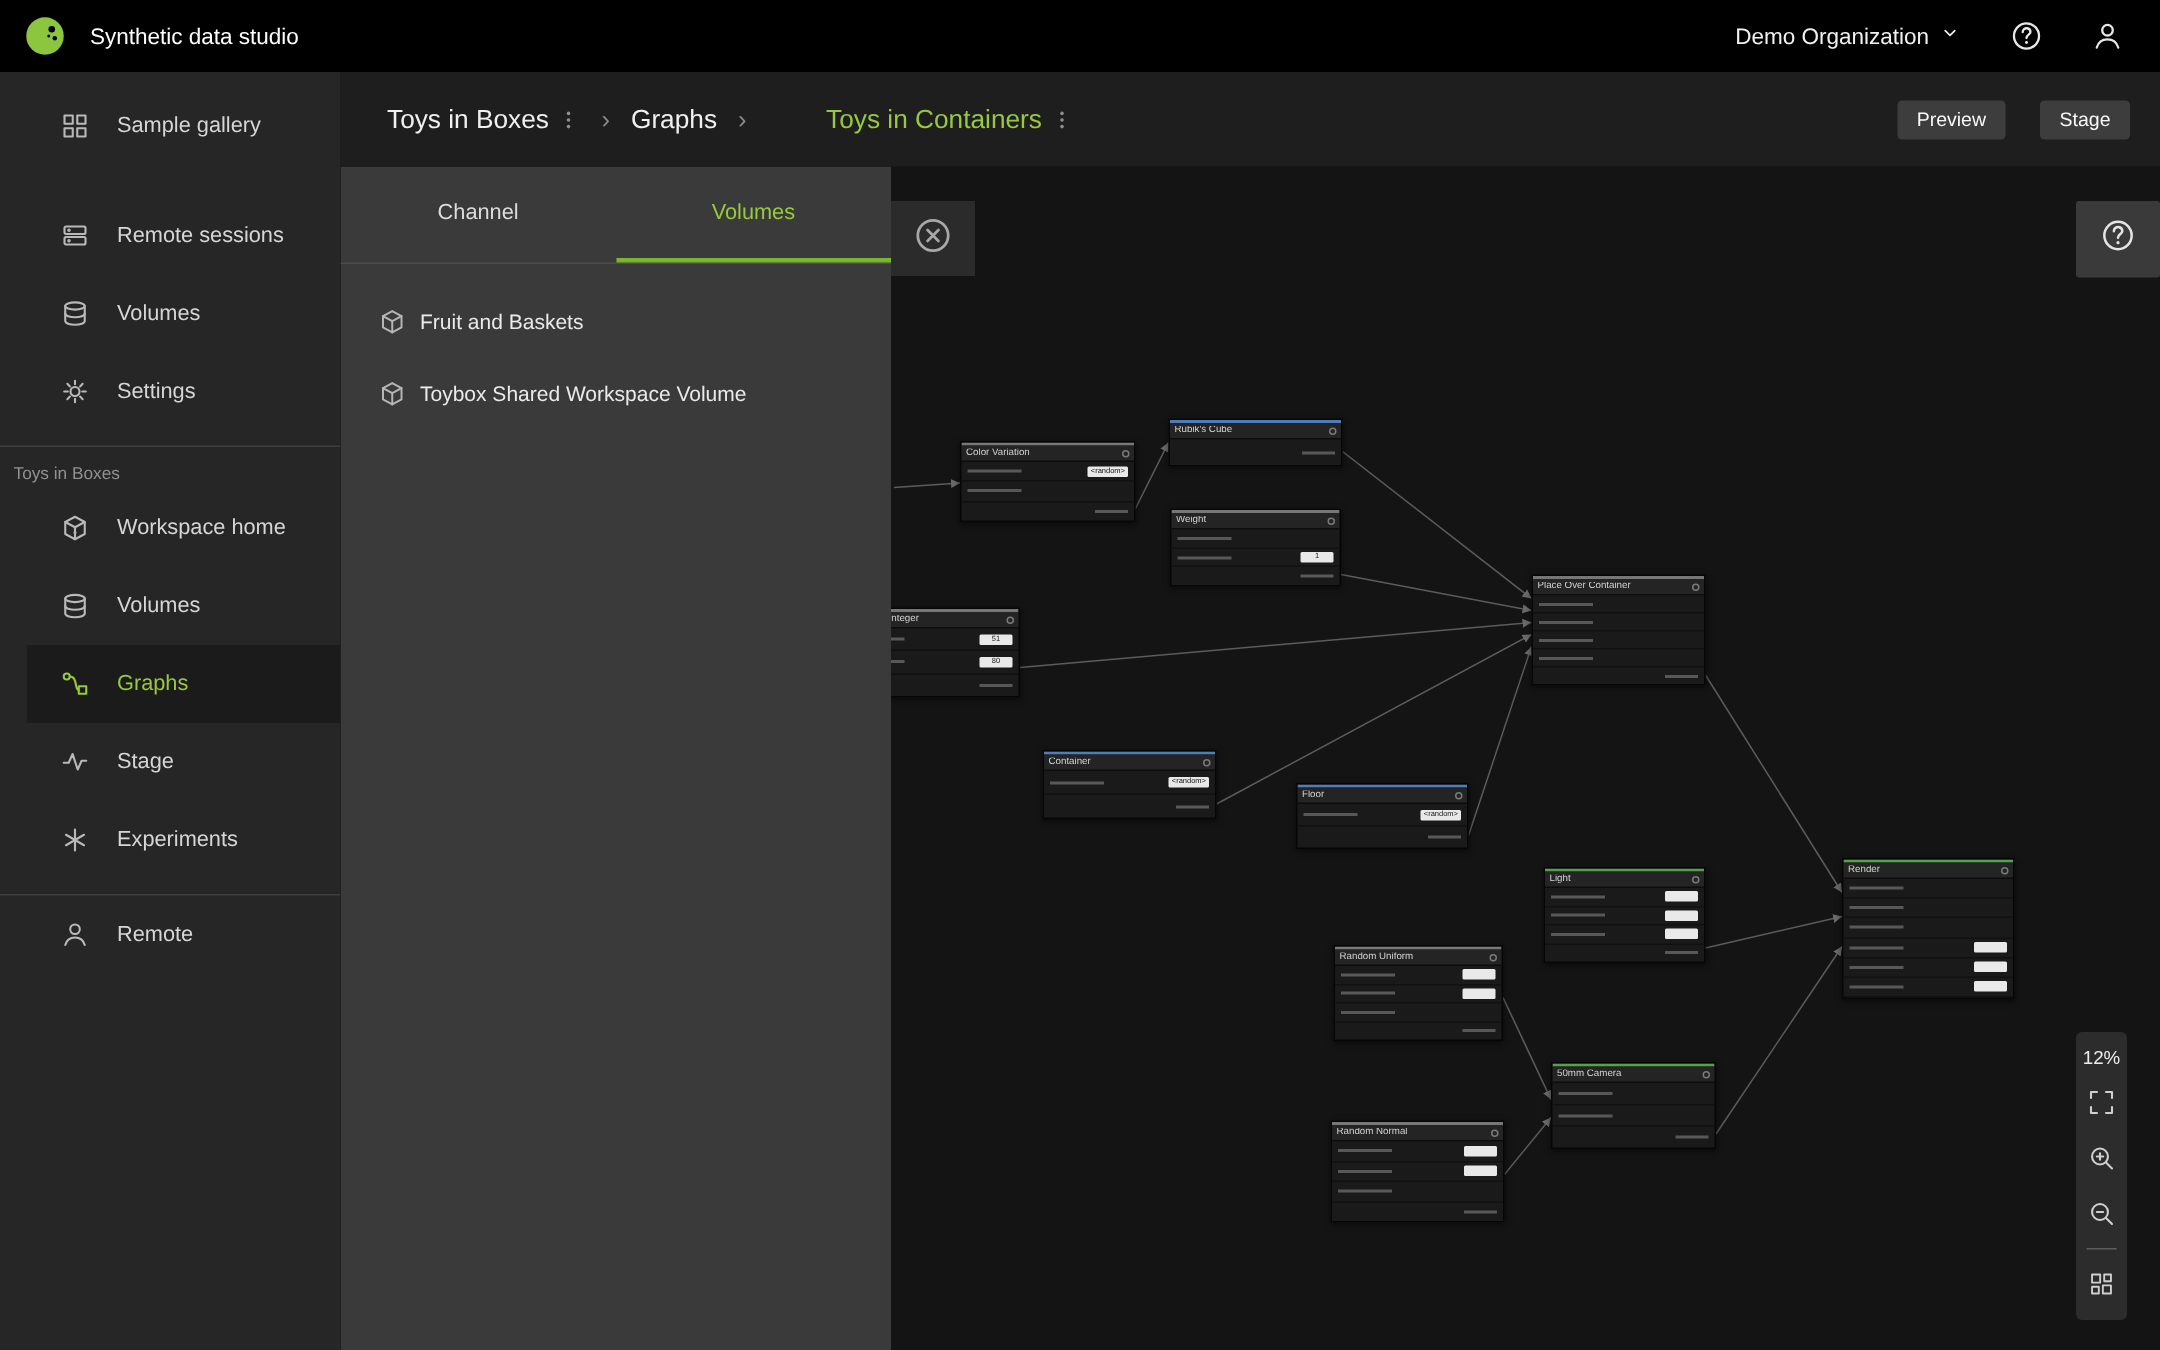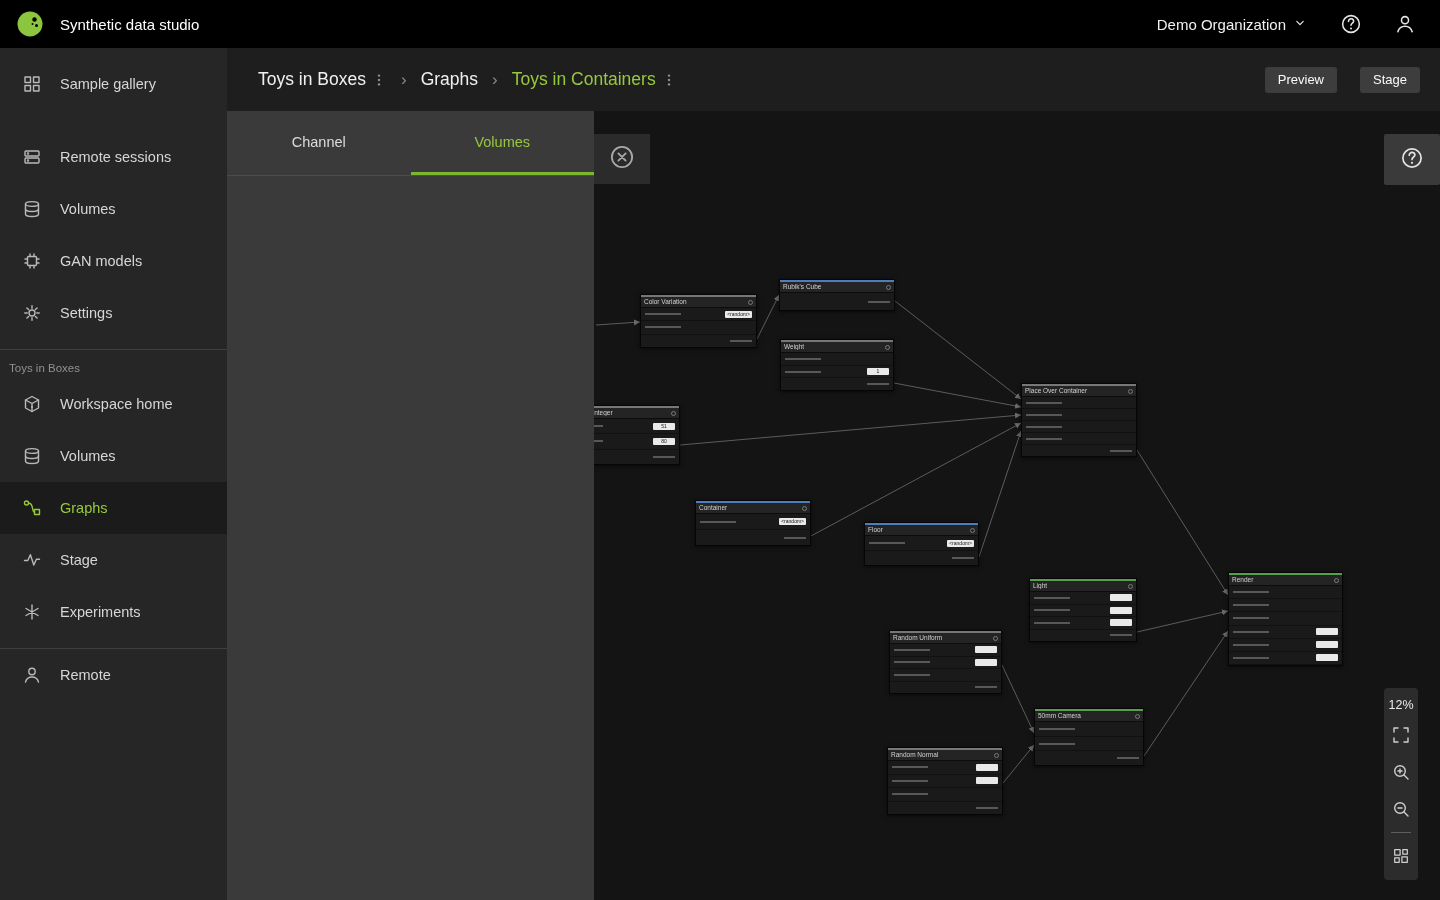--- a/index.html
+++ b/index.html
@@ -15,33 +15,33 @@
   .topbar-icon { color:#e6e6e6; margin-left:32px; display:flex; align-items:center; cursor:pointer; }
 
   
   .app-row { display:flex; height:852px; }
 
   
   .sidebar { width:227px; background:#262626; flex:0 0 auto; display:flex; flex-direction:column; overflow:hidden; }
   .side-group-a { padding-top:10px; }
   .side-group-b { padding-top:21px; }
   .side-item { height:52px; display:flex; align-items:center; padding-left:22px; color:#d6d6d6;
-               font-size:14.5px; cursor:pointer; }
+               font-size:14.5px; cursor:pointer;margin-left:18px; }
   .side-item .ic { color:#b9b9b9; }
   .side-item .side-label { margin-left:18px; }
   .side-item.active { background:#1b1b1b; color:#97c93d; }
   .side-item.active .ic { color:#97c93d; }
   .side-divider { border-top:1px solid #3e3e3e; margin-top:10px; }
   .side-section-label { color:#919191; font-size:11.5px; padding:12px 0 4px 9px; }
 
   
   .main { flex:1; display:flex; flex-direction:column; position:relative; min-width:0; }
   .main-header { height:63px; background:#1e1e1e; display:flex; align-items:center; padding:0 20px 0 31px; }
   .crumb { font-size:17.5px; color:#f0f0f0; font-weight:500; }
-  .crumb.active { color:#97c93d; }
+  .crumb.active { color:#97c93d;margin-left:39px; }
   .crumb-sep { color:#8a8a8a; font-size:17px; margin:0 14px; }
   .kebab-btn { color:#8f8f8f; margin-left:5px; display:inline-flex; vertical-align:middle; cursor:pointer; }
   .header-spacer { flex:1; }
   .hbtn { background:#3d3d3d; color:#fafafa; border:none; font-size:13px; height:26px; padding:0 13px;
           border-radius:3px; margin-left:23px; font-family:inherit; cursor:pointer; }
 
   
   .canvas { position:relative; height:789px; background:#141414; overflow:hidden; }
   #edge-layer { position:absolute; left:0; top:0; width:100%; height:100%; }
   #edge-layer line { stroke:#5c5c5c; stroke-width:1; }
@@ -149,27 +149,20 @@
         <div class="side-item">
           <svg class="ic" width="20" height="20" viewBox="0 0 20 20" fill="none" stroke="currentColor" stroke-width="1.4" stroke-linecap="round" stroke-linejoin="round">
             <ellipse cx="10" cy="5" rx="6.5" ry="2.4"></ellipse>
             <path d="M3.5 5 V15 C3.5 16.4 6.4 17.5 10 17.5 C13.6 17.5 16.5 16.4 16.5 15 V5"></path>
             <path d="M3.5 10 C3.5 11.4 6.4 12.5 10 12.5 C13.6 12.5 16.5 11.4 16.5 10"></path>
           </svg>
           <span class="side-label">Volumes</span>
         </div>
         <div class="side-item">
           <svg class="ic" width="20" height="20" viewBox="0 0 20 20" fill="none" stroke="currentColor" stroke-width="1.4" stroke-linecap="round" stroke-linejoin="round">
-            <rect x="5.5" y="5.5" width="9" height="9" rx="1"></rect>
-            <path d="M8 5.5V3 M12 5.5V3 M8 17v-2.5 M12 17v-2.5 M5.5 8H3 M5.5 12H3 M17 8h-2.5 M17 12h-2.5"></path>
-          </svg>
-          <span class="side-label">GAN models</span>
-        </div>
-        <div class="side-item">
-          <svg class="ic" width="20" height="20" viewBox="0 0 20 20" fill="none" stroke="currentColor" stroke-width="1.4" stroke-linecap="round" stroke-linejoin="round">
             <circle cx="10" cy="10" r="3"></circle>
             <path d="M10 2.8v2.4 M10 14.8v2.4 M2.8 10h2.4 M14.8 10h2.4 M4.9 4.9l1.7 1.7 M13.4 13.4l1.7 1.7 M15.1 4.9l-1.7 1.7 M6.6 13.4l-1.7 1.7"></path>
           </svg>
           <span class="side-label">Settings</span>
         </div>
       </div>
     <div class="side-divider"></div>
     <div class="side-section-label">Toys in Boxes</div>
     <div id="side-workspace">
         <div class="side-item">
@@ -533,16 +526,32 @@
               <rect x="11" y="11" width="6" height="6"></rect>
             </svg>
           </span>
       </div>
 
       <div class="panel">
         <div class="panel-tabs">
           <div class="panel-tab">Channel</div>
           <div class="panel-tab active">Volumes</div>
         </div>
+        <div class="panel-list" id="panel-list">
+            <div class="panel-item">
+              <svg class="ic" width="19" height="19" viewBox="0 0 20 20" fill="none" stroke="currentColor" stroke-width="1.4" stroke-linecap="round" stroke-linejoin="round">
+                <path d="M10 2.5 L16.5 6 V14 L10 17.5 L3.5 14 V6 Z"></path>
+                <path d="M3.5 6 L10 9.5 L16.5 6 M10 9.5 V17.5"></path>
+              </svg>
+              <span class="panel-item-label">Fruit and Baskets</span>
+            </div>
+            <div class="panel-item">
+              <svg class="ic" width="19" height="19" viewBox="0 0 20 20" fill="none" stroke="currentColor" stroke-width="1.4" stroke-linecap="round" stroke-linejoin="round">
+                <path d="M10 2.5 L16.5 6 V14 L10 17.5 L3.5 14 V6 Z"></path>
+                <path d="M3.5 6 L10 9.5 L16.5 6 M10 9.5 V17.5"></path>
+              </svg>
+              <span class="panel-item-label">Toybox Shared Workspace Volume</span>
+            </div>
+          </div>
       </div>
     </div>
   </div>
 </div>
 
 </body></html>

